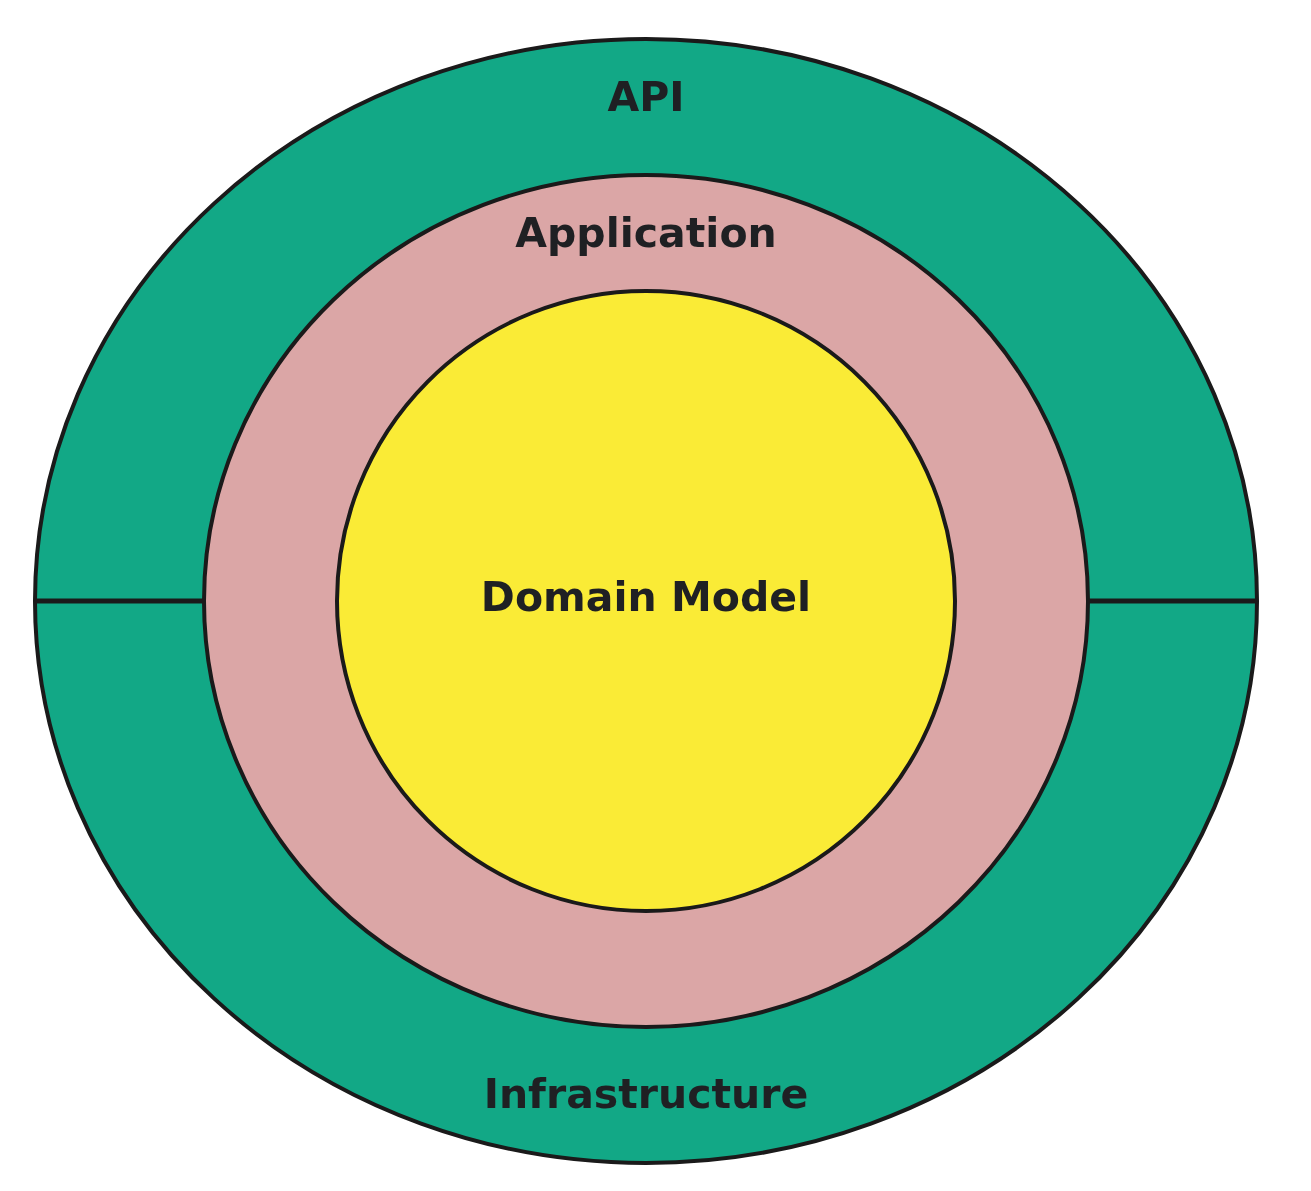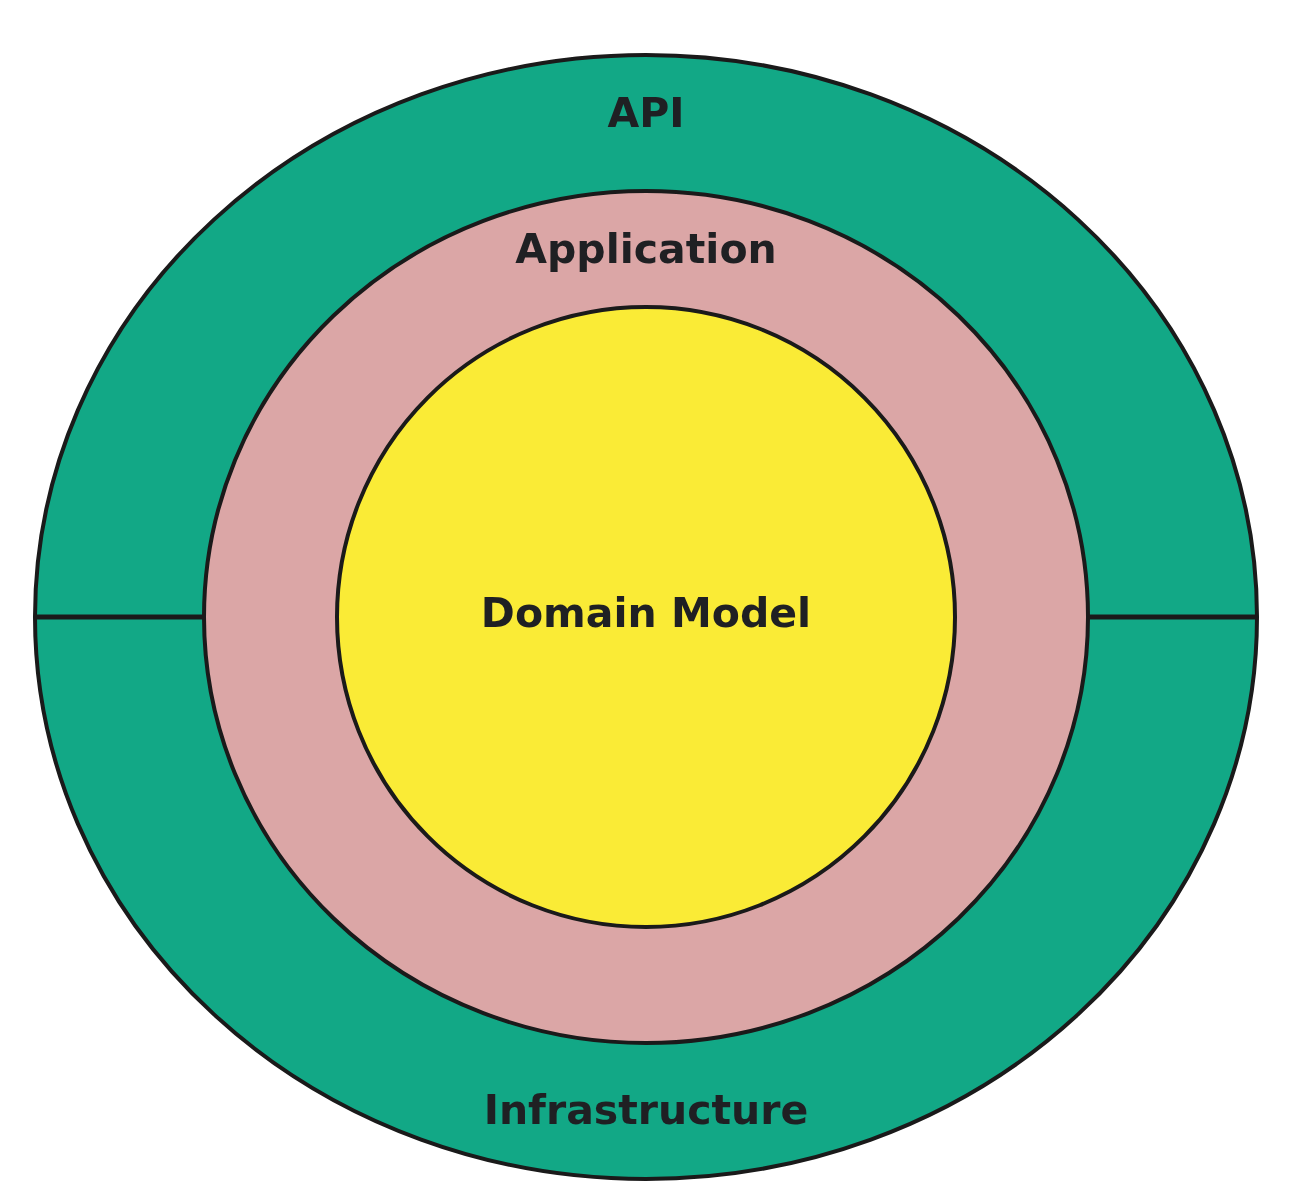--- a/index.html
+++ b/index.html
@@ -12,21 +12,20 @@
     width: 1311px;
     height: 1191px;
     overflow: hidden;
     font-family: "DejaVu Sans", "Liberation Sans", sans-serif;
   }
   #diagram-root {
     position: relative;
     width: 1311px;
     height: 867px;
     background: #ffffff;
-    margin-top: 16px;
   }
   #onion-svg {
     position: absolute;
     top: 0;
     left: 0;
     width: 1311px;
     height: 1191px;
     display: block;
   }
   .ring-label {

